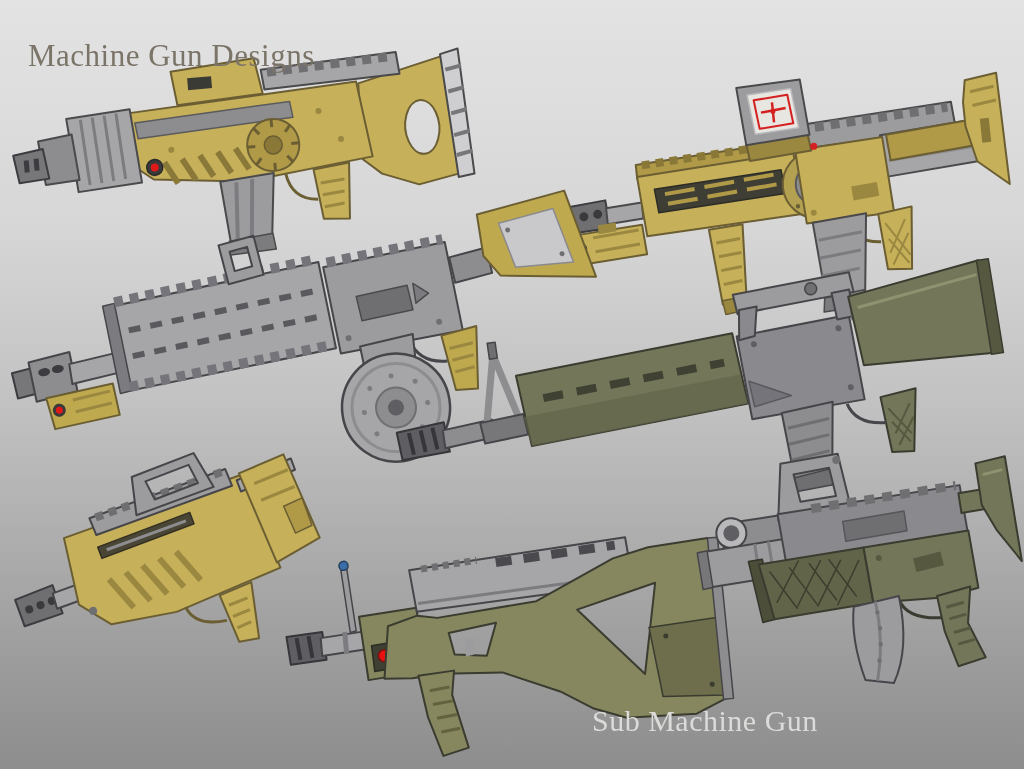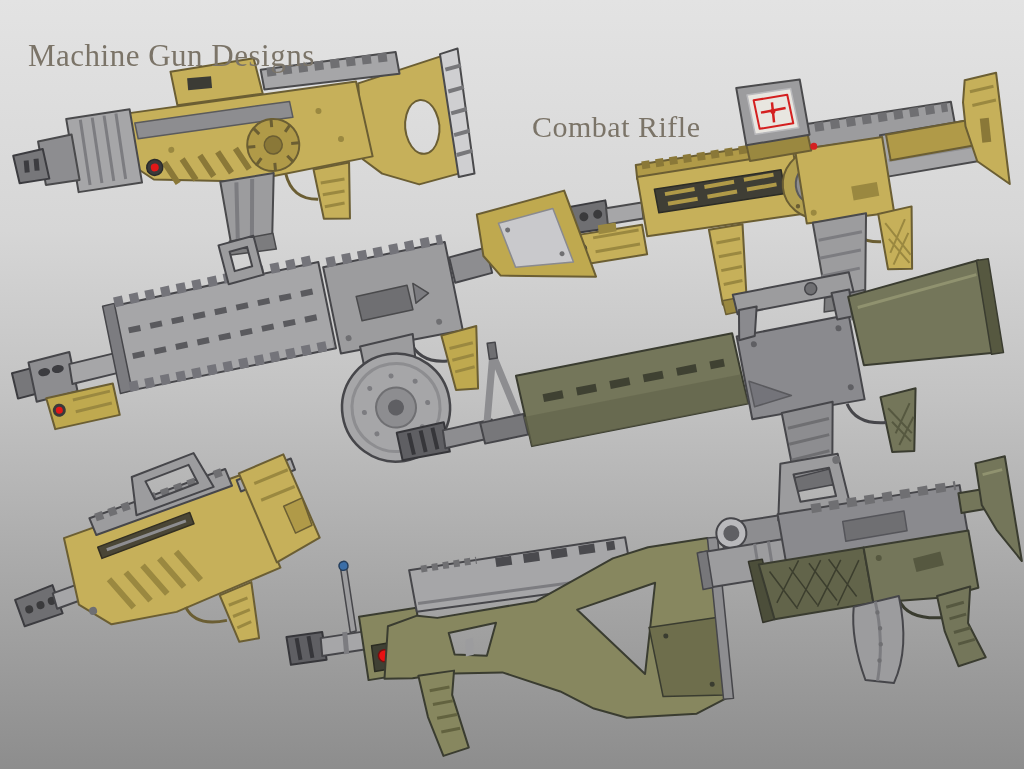--- a/index.html
+++ b/index.html
@@ -412,15 +412,15 @@
         <circle cx="175" cy="168" r="2.2" fill="#6f6f72"></circle>
             <circle cx="176" cy="184" r="2.2" fill="#6f6f72"></circle>
             <circle cx="175" cy="200" r="2.2" fill="#6f6f72"></circle>
             <circle cx="172" cy="216" r="2.2" fill="#6f6f72"></circle>
       </g>
     </g>
   </svg>
   </div>
 
   <div class="label label-dark" id="label-title">Machine Gun Designs</div>
-  <div class="label label-dark" id="label-combat">Combat Rifle</div>
+  <div class="label label-light" id="label-smg">Sub Machine Gun</div>
 
 </div>
 
 </body></html>

